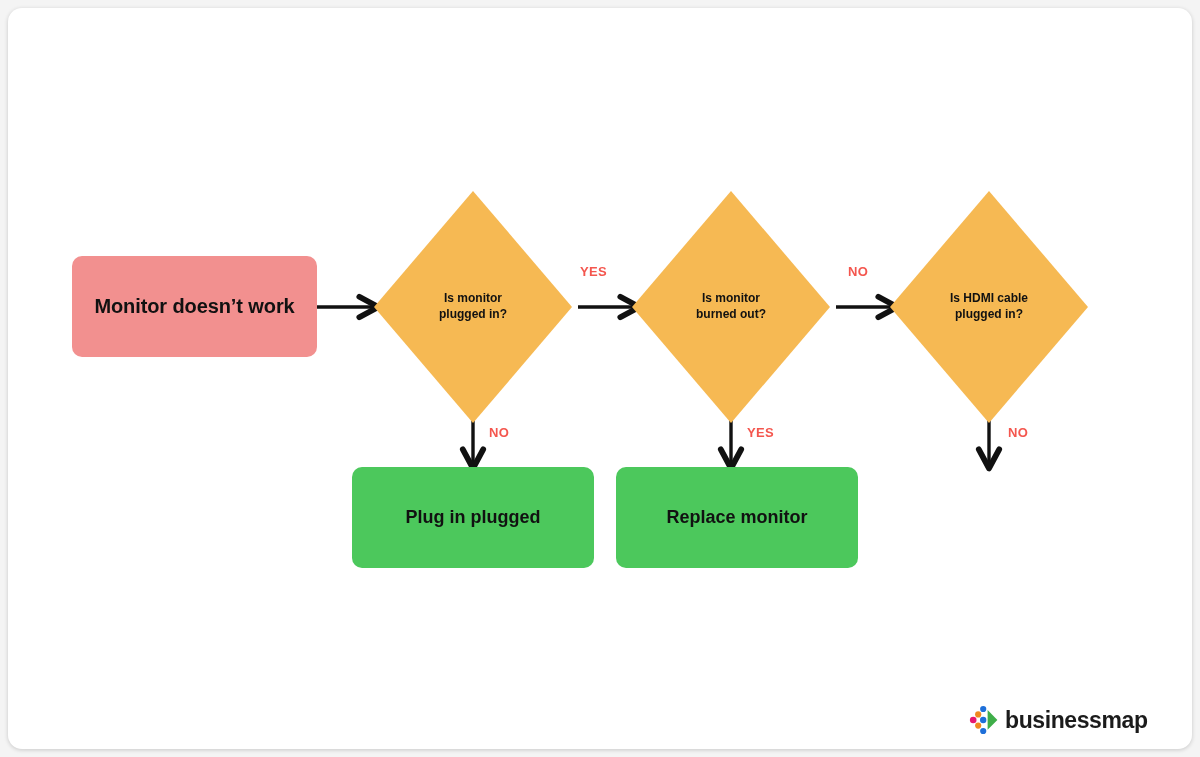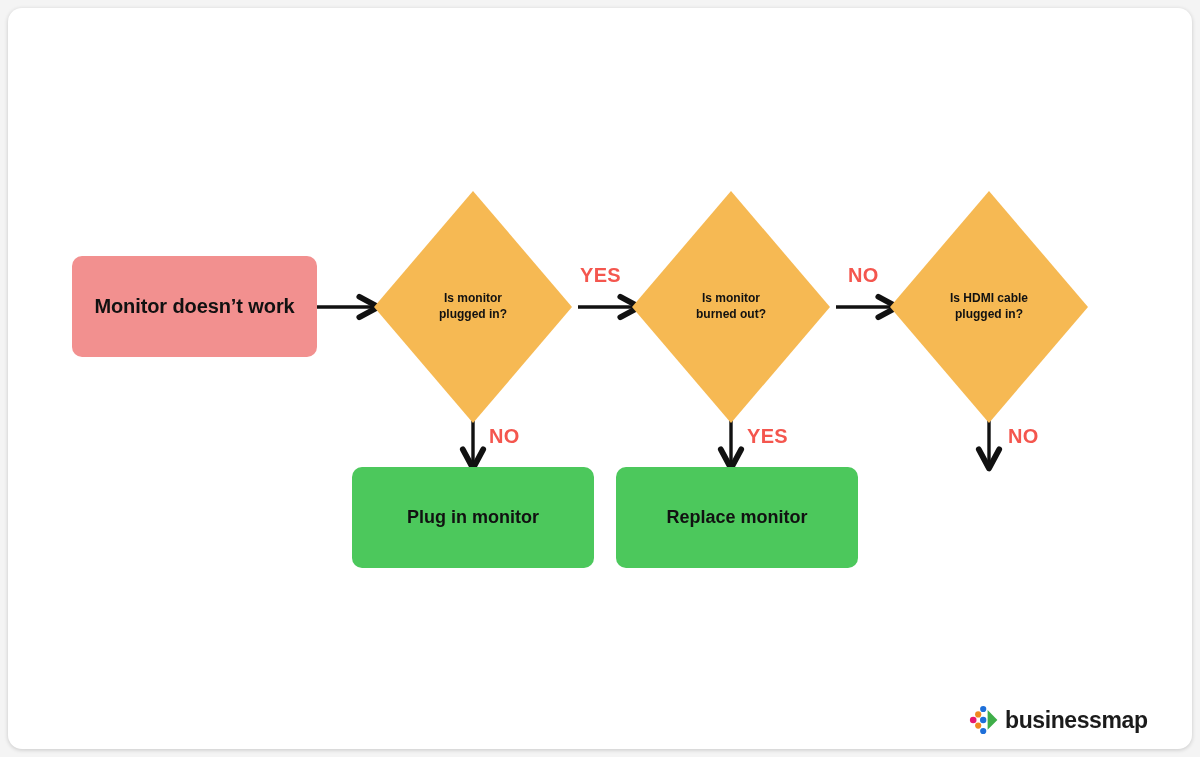--- a/index.html
+++ b/index.html
@@ -96,21 +96,21 @@
     font-weight: 600;
     color: #111111;
     line-height: 1.3;
     white-space: pre-line;
   }
 
   
   .edge-label {
     position: absolute;
     color: #F4564E;
-    font-size: 20px;
+    font-size: 13px;
     font-weight: 700;
     letter-spacing: 0.3px;
     white-space: nowrap;
   }
 
   
   #logo {
     position: absolute;
     display: flex;
     align-items: center;
@@ -166,21 +166,21 @@
 burned out?</div>
     </div>
 
     <div class="diamond-wrap" style="left:882px; top:183px; width:198px; height:232px;">
       <div class="diamond-shape"></div>
       <div class="diamond-label">Is HDMI cable
 plugged in?</div>
     </div>
 
     <div class="node result-box" style="left:344px; top:459px; width:242px; height:101px;">
-      <span>Plug in monitor</span>
+      <span>Plug in plugged</span>
     </div>
 
     <div class="node result-box" style="left:608px; top:459px; width:242px; height:101px;">
       <span>Replace monitor</span>
     </div>
 
 
     <div class="edge-label" style="left:572px; top:256px;">YES</div>
 
     <div class="edge-label" style="left:840px; top:256px;">NO</div>

